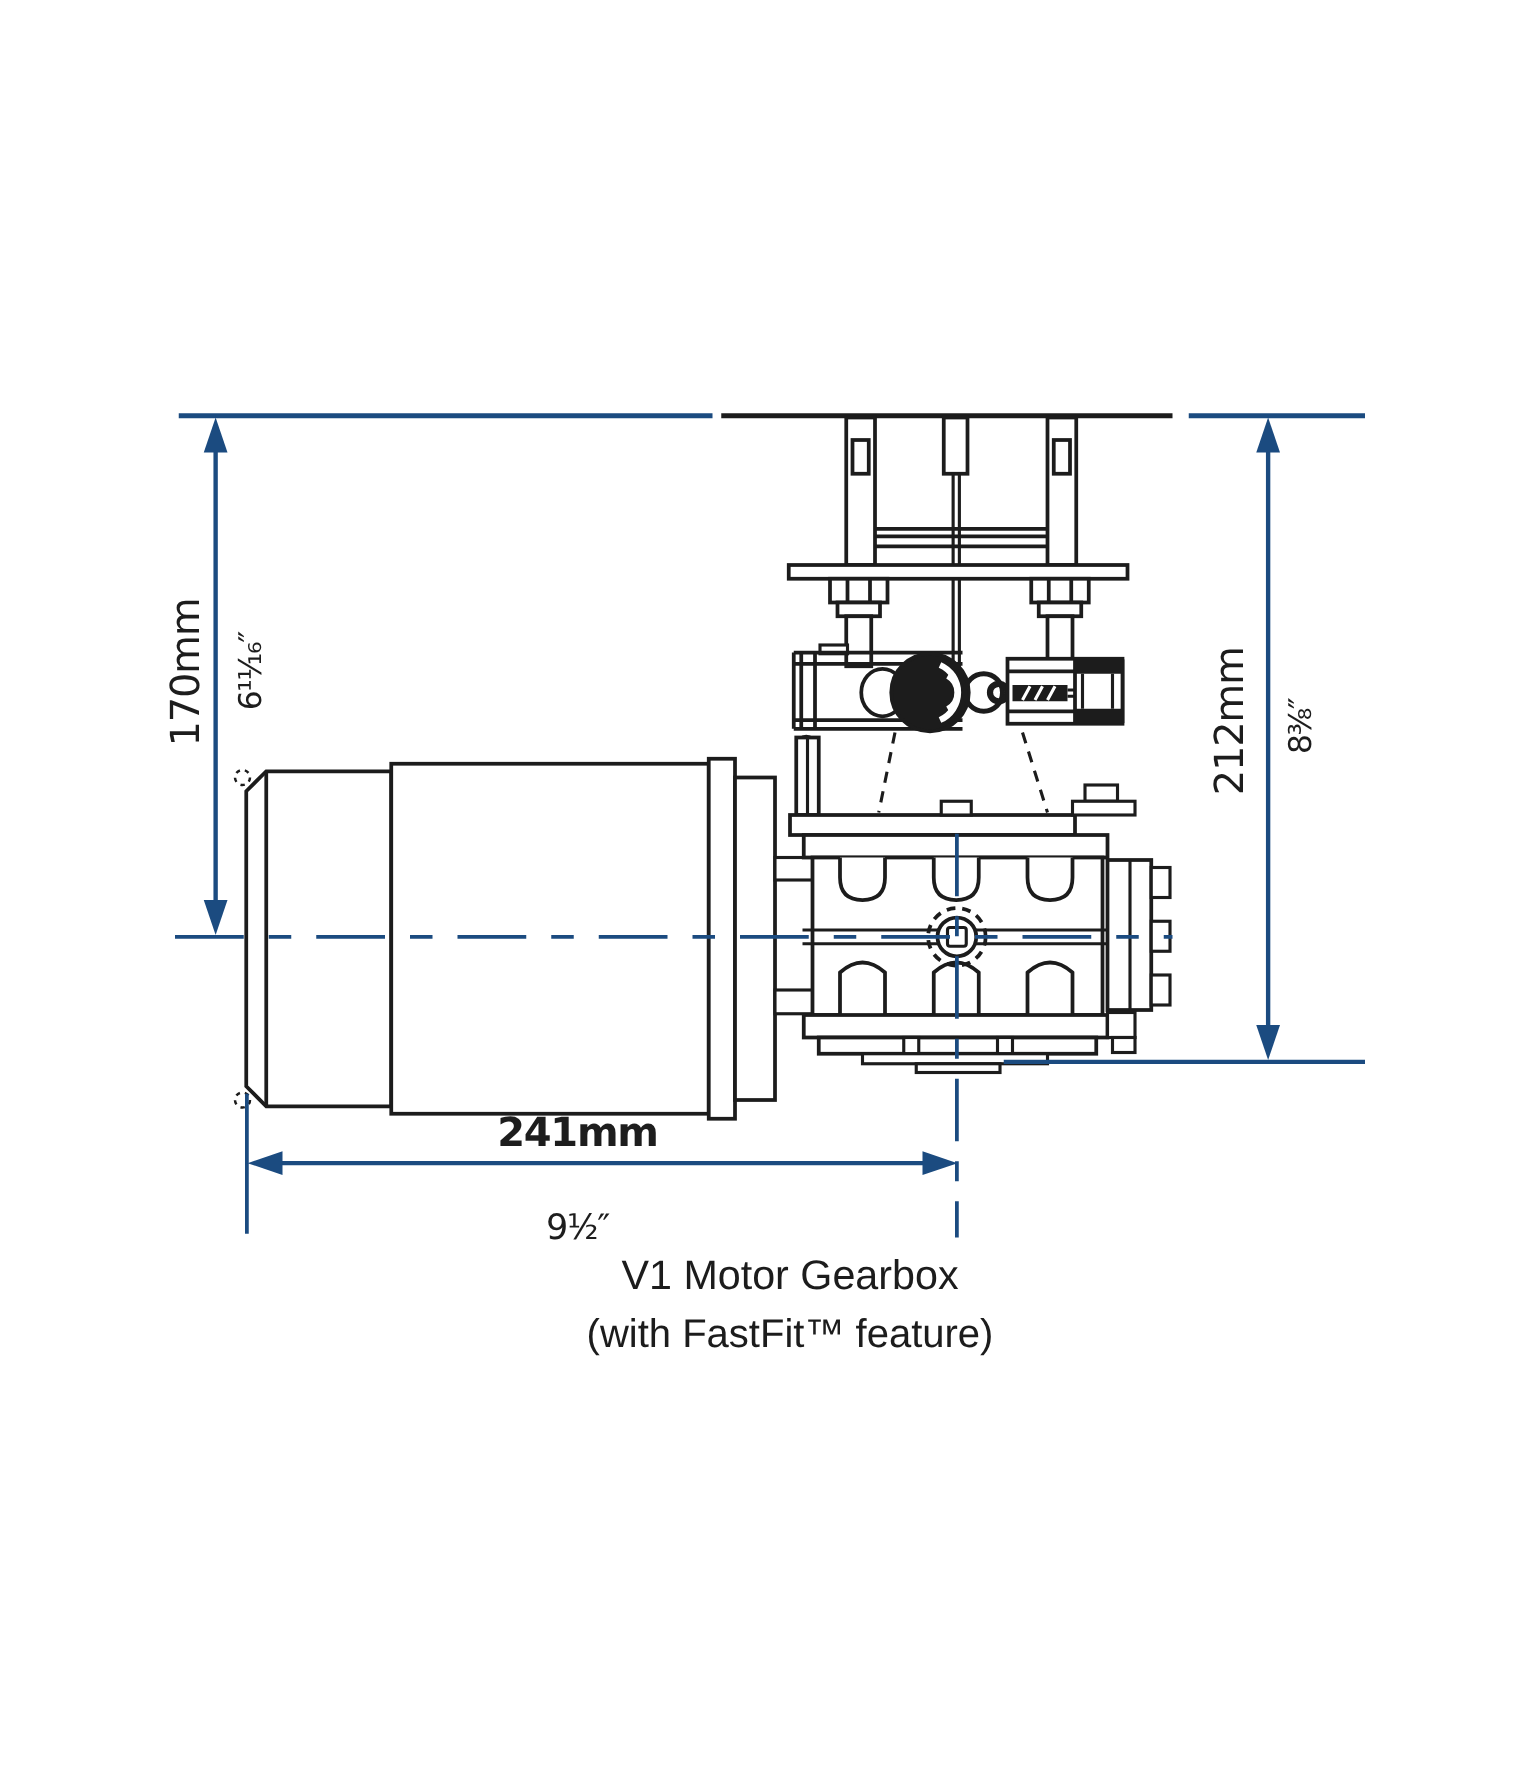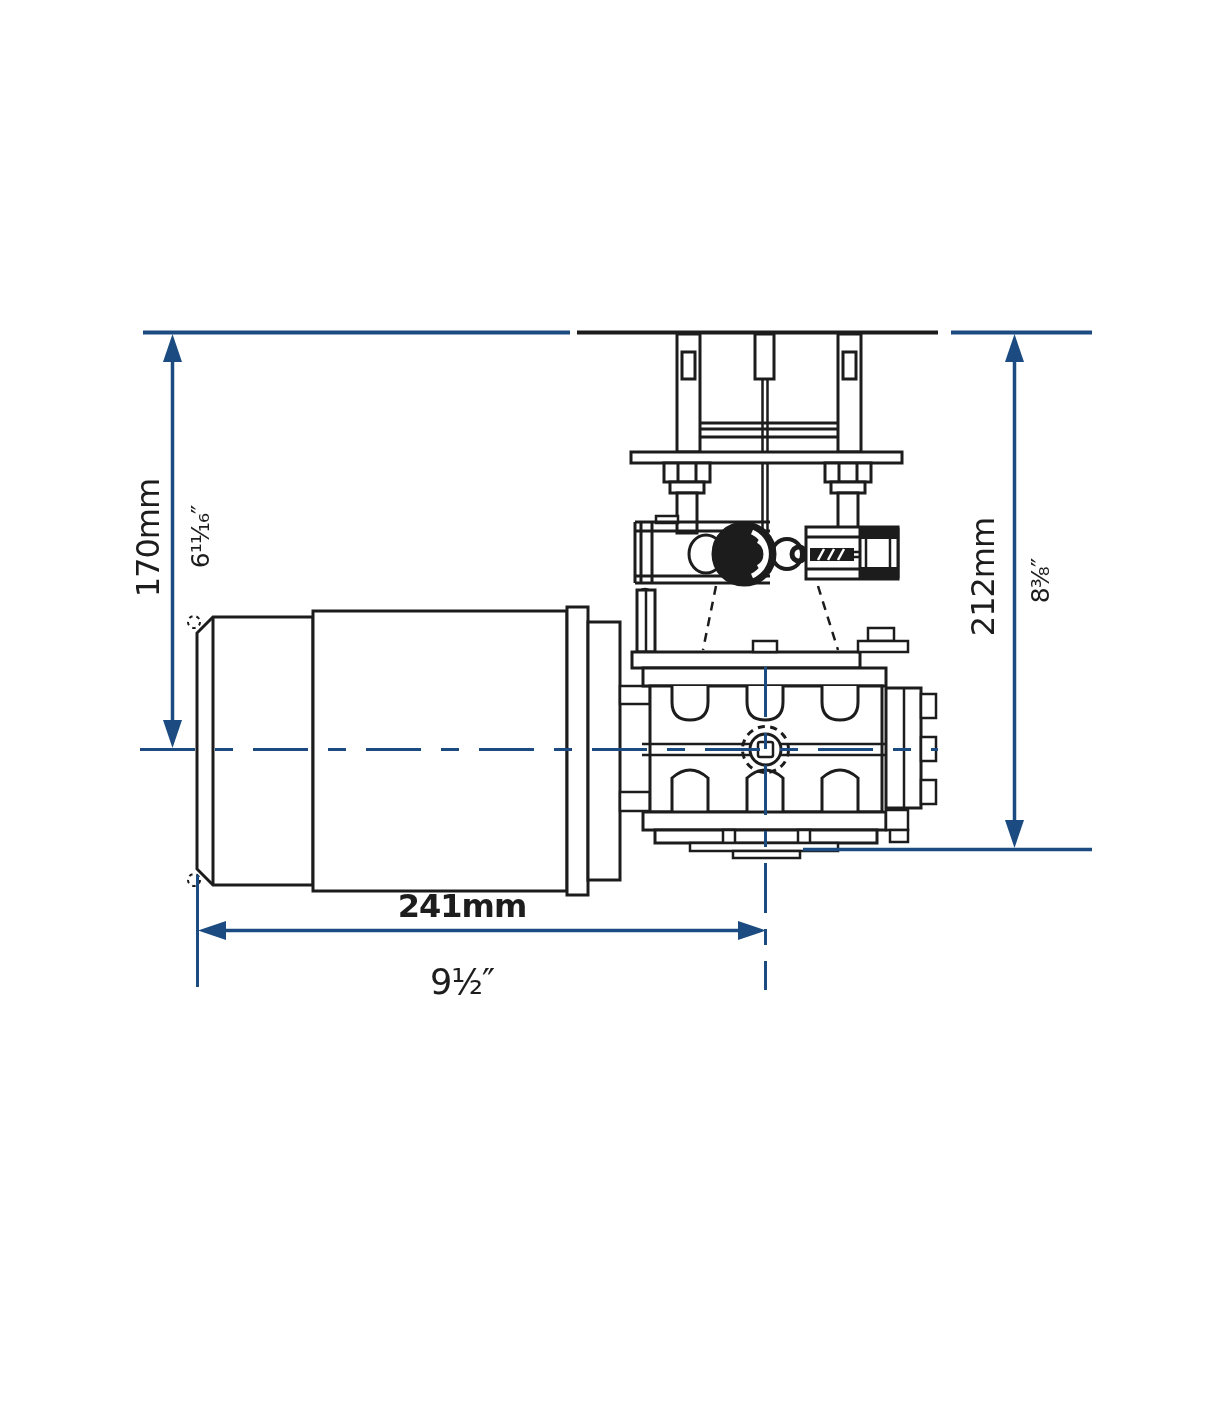--- a/index.html
+++ b/index.html
@@ -6,21 +6,21 @@
   .canvas{position:relative;width:1214px;height:1423px;background:#ffffff;overflow:hidden;
           font-family:"Liberation Sans",sans-serif;}
   .canvas svg{position:absolute;left:0;top:0;}
   .lbl{position:absolute;color:#1d1d1d;white-space:nowrap;
        font-family:"DejaVu Sans",sans-serif;letter-spacing:-1px;
        transform:translate(-50%,-50%);}
   .lbl.rot{transform:translate(-50%,-50%) rotate(-90deg);}
   .f-metric{font-size:32px;}
   .f-imp{font-size:25px;}
   .f-len{font-size:32px;font-weight:bold;}
-  .f-len-imp{font-size:35px;}
+  .f-len-imp{font-size:28px;}
   .title-line{position:absolute;color:#1c1c1c;white-space:nowrap;
        font-family:"Liberation Sans",sans-serif;
        transform:translate(-50%,-50%);}
   .t1{font-size:33px;}
   .t2{font-size:32px;}
 </style>
 </head>
 <body>
 
 <div class="canvas">
@@ -168,15 +168,17 @@
   <div class="lbl rot f-imp" style="left:200px;top:537px">6¹¹⁄₁₆″</div>
 
   <div class="lbl rot f-metric" style="left:983px;top:577px">212mm</div>
 
   <div class="lbl rot f-imp" style="left:1040px;top:581px">8³⁄₈″</div>
 
   <div class="lbl f-len" style="left:462px;top:906px">241mm</div>
 
   <div class="lbl f-len-imp" style="left:462px;top:982px">9¹⁄₂″</div>
 
+  <div class="title-line t1" style="left:632px;top:1020px">V1 Motor Gearbox</div>
 
+  <div class="title-line t2" style="left:632px;top:1067px">(with FastFit™ feature)</div>
 
 </div>
 
 </body></html>

